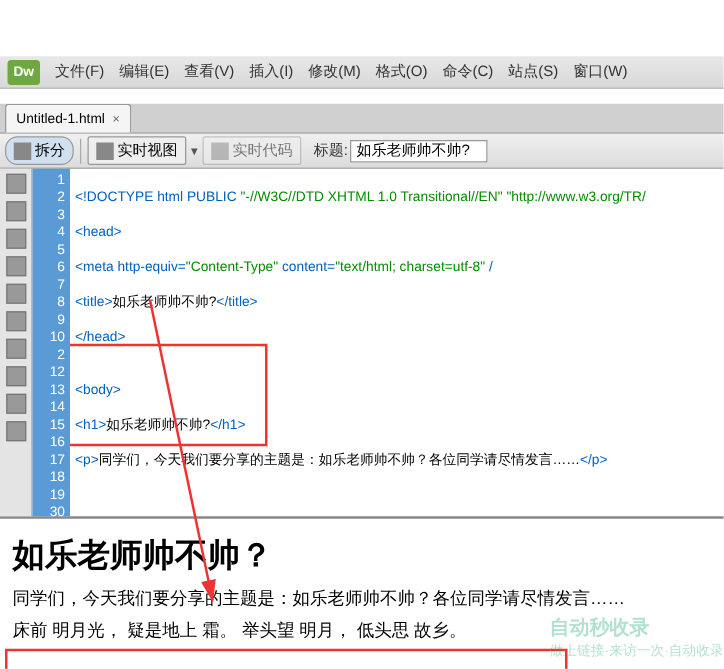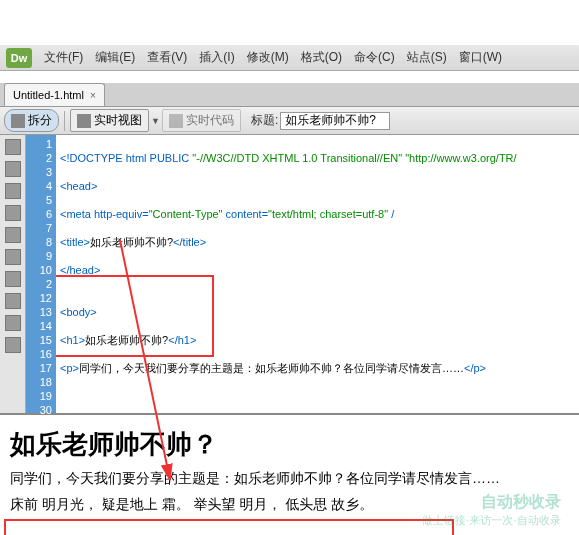--- a/index.html
+++ b/index.html
@@ -19,21 +19,21 @@
 .tinput { border:1px solid #999; padding:1px 4px; font-size:12px; width:110px; }
 .work { display:flex; height:280px; border-bottom:2px solid #888; }
 .vtools { width:26px; background:#e4e4e4; border-right:1px solid #aaa; display:flex; flex-direction:column; align-items:center; padding-top:4px; gap:6px; }
 .vicon { width:16px; height:16px; background:#999; border:1px solid #777; }
 .gutter { width:30px; background:#5b9bd5; color:#fff; font-size:11px; font-family:Consolas,monospace; text-align:right; padding-right:4px; line-height:14px; padding-top:2px; }
 .code { flex:1; font-family:Consolas,monospace; font-size:11px; line-height:14px; padding:2px 4px; white-space:pre; color:#000; position:relative; overflow:hidden; } .str { color:#058b00; } .tag { color:#0060c0; }
 .redbox { position:absolute; border:2px solid #e33; pointer-events:none; }
 .preview { padding:12px 10px; font-family:"SimSun",serif; position:relative; }
 .preview h1 { font-size:26px; font-weight:bold; }
 .preview p { font-size:14px; margin:8px 0; }
-.watermark { position:absolute; right:18px; bottom:6px; opacity:.35; font-size:11px; color:#2a7; text-align:right; }
+.watermark { position:absolute; right:0; bottom:6px; opacity:.35; font-size:11px; color:#2a7; text-align:left; }
 .watermark .big { font-size:16px; font-weight:bold; }
 svg.arrow { position:absolute; top:0; left:0; pointer-events:none; }
 </style>
 </head>
 <body>
 
 <div class="menubar">
   <div class="dw-logo">Dw</div>
   <div class="menu-item">文件(F)</div>
   <div class="menu-item">编辑(E)</div>

